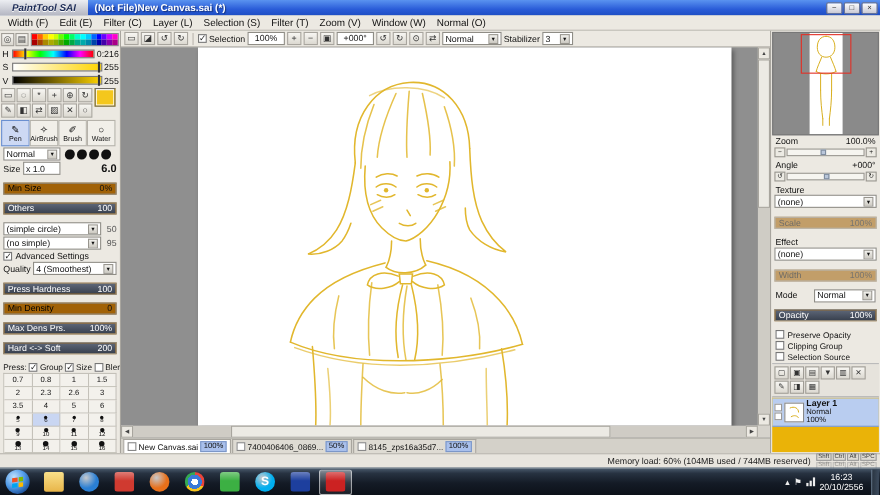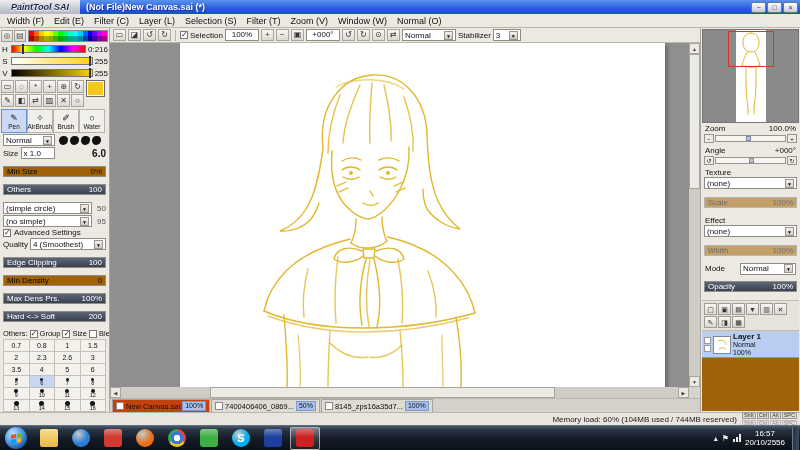--- a/index.html
+++ b/index.html
@@ -77,40 +77,40 @@
 .vscroll{position:absolute;right:0;top:0;width:11px;bottom:11px;background:#cfccc5;display:flex;flex-direction:column}
 .hscroll{position:absolute;left:0;bottom:0;height:11px;right:11px;background:#cfccc5;display:flex}
 .sarrow{width:11px;height:11px;line-height:10px;text-align:center;font-size:5px;background:#ece9e2;border:1px solid #a8a59e;color:#444;flex:0 0 11px}
 .strack{flex:1;position:relative}
 .sthumb{position:absolute;background:#eceae4;border:1px solid #a8a59e}
 .sthumb.v{left:0;right:0;top:0;height:42%}
 .sthumb.h{top:0;bottom:0;left:16%;width:62%}
 .scorner{position:absolute;right:0;bottom:0;width:11px;height:11px;background:#d6d3cc}
 .tabsbar{height:14px;background:#d4d1c9;border-top:1px solid #b9b6ae;display:flex;align-items:flex-end;gap:1px;padding:0 2px}
 .dtab{display:flex;align-items:center;height:13px;padding:0 3px;background:#dedbd3;border:1px solid #a8a59e;border-bottom:none;font-size:7.5px;gap:2px;white-space:nowrap}
-.dtab.active{background:#c2410c}
+.dtab.active{background:#ffffff}
 .ticon{width:8px;height:8px;background:#fff;border:1px solid #888;flex:0 0 8px}
 .tzoom{background:#a9c0ec;border:1px solid #7c97c8;padding:0 2px;font-size:7px;line-height:8px}
 
 
 .right-panel{position:absolute;left:700px;top:28px;width:100px;height:384px;background:#ece9e2;border-left:1px solid #a8a59e;display:flex;flex-direction:column;overflow:hidden;padding:1px}
 .navigator{position:relative;height:94px;background:#8a8a8a;border:1px solid #777;flex:0 0 94px;overflow:hidden}
 .navstrip{position:absolute;left:50%;top:0;width:30px;height:92px;margin-left:-15px;background:#fff}
 .navrect{position:absolute;left:50%;top:1px;width:46px;height:36px;margin-left:-23px;border:1px solid #e23026}
 .nrow{display:flex;justify-content:space-between;align-items:center;padding:0 3px;font-size:8px;height:11px}
 .nval{font-size:8px}
 .nslider{display:flex;align-items:center;gap:1px;margin:0 2px 2px}
 .nbtn{width:10px;height:9px;border:1px solid #98958e;background:#eceae3;font-size:6px;line-height:8px;text-align:center;flex:0 0 10px}
 .ntrack{flex:1;height:7px;border:1px solid #98958e;background:#f6f5f0;position:relative}
 .ntrack i{position:absolute;top:0;bottom:0;width:5px;background:#b9c6da;border:1px solid #7f8da0}
 .plabel{font-size:8px;padding:1px 3px 0}
 .m2{margin:0 2px 1px}
 .licons{display:flex;flex-wrap:wrap;gap:1px;padding:2px;border-top:1px solid #bbb;border-bottom:1px solid #bbb;background:#e6e3dc;margin-top:1px}
 .lic{width:13px;height:12px;border:1px solid #a09d96;background:linear-gradient(#f7f6f2,#dcd9d1);font-size:7px;text-align:center;line-height:11px;color:#333}
-.layerlist{flex:1;background:#a16207;border-top:1px solid #ccc;overflow:hidden}
+.layerlist{flex:1;background:#eab308;border-top:1px solid #ccc;overflow:hidden}
 .layer{display:flex;align-items:center;gap:2px;height:26px;padding:1px 2px}
 .layer.sel{background:#b9cdf0;border-bottom:1px solid #7c97c8}
 .lmini{display:flex;flex-direction:column;gap:1px}
 .lmini i{width:7px;height:7px;border:1px solid #999;background:#fff;display:block}
 .lthumb{width:18px;height:18px;background:#fff;border:1px solid #888;flex:0 0 18px}
 .linfo{font-size:7px;line-height:8px;overflow:hidden}
 .lname{font-size:8px;font-weight:bold}
 
 
 .statusbar{position:absolute;left:0;top:412px;width:800px;height:13px;background:#e8e5de;border-top:1px solid #b9b6ae;display:flex;justify-content:flex-end;align-items:center;gap:5px;padding:0 3px}
@@ -316,41 +316,41 @@
     <div class="row">
       <span class="slab">Quality</span>
       <div class="dd grow">
           <span>4 (Smoothest)</span>
           <span class="arr">▼</span>
         </div>
     </div>
     <div>
         <div class="srow filled">
           <i class="fill" style="width: 100%;"></i>
-          <span class="lab">Edge Clipping</span>
+          <span class="lab">Press Hardness</span>
           <span class="val">100</span>
         </div>
         <div class="srow">
           <i class="fill" style="width: 0%;"></i>
           <span class="lab">Min Density</span>
           <span class="val">0</span>
         </div>
         <div class="srow filled">
           <i class="fill" style="width: 100%;"></i>
           <span class="lab">Max Dens Prs.</span>
           <span class="val">100%</span>
         </div>
         <div class="srow filled">
           <i class="fill" style="width: 100%;"></i>
           <span class="lab">Hard &lt;-&gt; Soft</span>
           <span class="val">200</span>
         </div>
       </div>
     <div class="row pressrow">
-      <span>Others:</span>
+      <span>Press:</span>
     <span class="chk on"></span>
         <span>Group</span>
         <span class="chk on"></span>
         <span>Size</span>
         <span class="chk"></span>
         <span>Blend</span>
       </div>
     <div class="szgrid">
         <div class="szc">0.7</div>
         <div class="szc">0.8</div>
@@ -646,20 +646,34 @@
       <div class="dd" style="width:56px">
           <span>Normal</span>
           <span class="arr">▼</span>
         </div>
     </div>
     <div class="srow filled">
       <i class="fill" style="width:100%"></i>
       <span class="lab">Opacity</span>
       <span class="val">100%</span>
     </div>
+    <div>
+        <div class="nrow" style="justify-content: flex-start; gap: 3px; height: 10px;">
+          <span class="chk"></span>
+          <span style="font-size: 7.5px;">Preserve Opacity</span>
+        </div>
+        <div class="nrow" style="justify-content: flex-start; gap: 3px; height: 10px;">
+          <span class="chk"></span>
+          <span style="font-size: 7.5px;">Clipping Group</span>
+        </div>
+        <div class="nrow" style="justify-content: flex-start; gap: 3px; height: 10px;">
+          <span class="chk"></span>
+          <span style="font-size: 7.5px;">Selection Source</span>
+        </div>
+      </div>
     <div class="licons">
         <div class="lic">▢</div>
         <div class="lic">▣</div>
         <div class="lic">▤</div>
         <div class="lic">▼</div>
         <div class="lic">▥</div>
         <div class="lic">✕</div>
         <div class="lic">✎</div>
         <div class="lic">◨</div>
         <div class="lic">▦</div>
@@ -745,20 +759,20 @@
       </div>
     <div class="tray">
       <span class="trayglyph">▴</span>
       <span class="trayglyph">⚑</span>
       <div class="net">
           <i></i>
           <i></i>
           <i></i>
         </div>
       <div class="clock">
-        <div>16:57</div>
+        <div>16:23</div>
         <div>20/10/2556</div>
       </div>
       <div class="showdesk"></div>
     </div>
   </div>
 
 </div>
 
 </body></html>

